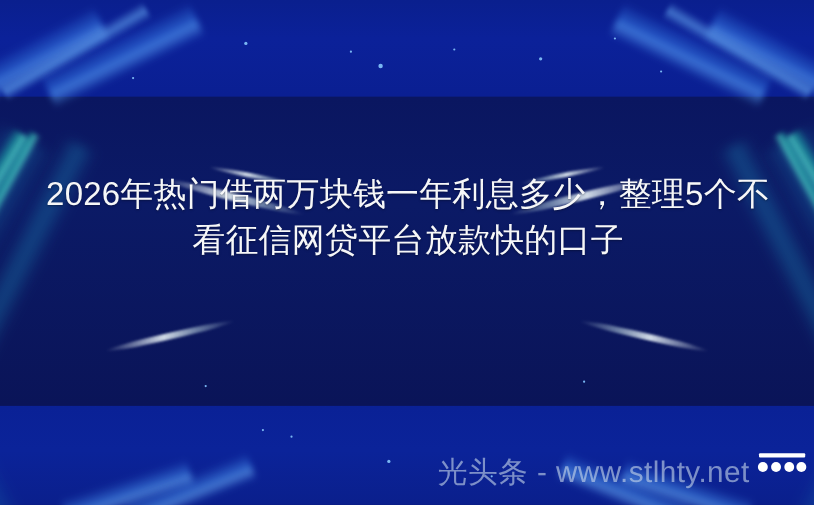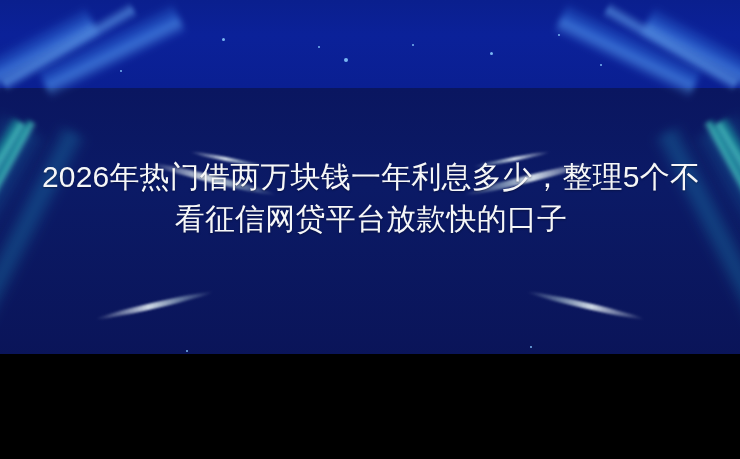--- a/index.html
+++ b/index.html
@@ -3,21 +3,21 @@
 <meta charset="utf-8">
 <style>
   html, body {
     margin: 0;
     padding: 0;
     background: #000;
   }
   #stage {
     position: relative;
     width: 740px;
-    height: 354px;
+    height: 459px;
     overflow: hidden;
     background: #0a1560;
     font-family: "Liberation Sans", "DejaVu Sans", sans-serif;
   }
 
   
   .band {
     position: absolute;
     left: 0;
     width: 740px;
@@ -227,20 +227,21 @@
   <div class="spark" style="left:352px; top:418px; width:3px;height:3px;"></div>
   <div class="spark" style="left:264px; top:396px; width:2px;height:2px;"></div>
   <div class="spark" style="left:238px; top:390px; width:2px;height:2px;"></div>
   <div class="spark" style="left:446px; top:432px; width:2px;height:2px;"></div>
 
   <div class="spark" style="left:186px; top:350px; width:2px;height:2px;"></div>
   <div class="spark" style="left:530px; top:346px; width:2px;height:2px;"></div>
 
   <div id="headline">2026年热门借两万块钱一年利息多少，整理5个不看征信网贷平台放款快的口子</div>
 
+  <div id="watermark">光头条 - www.stlhty.net</div>
 
   <div id="wm-badge">
     <div class="bar"></div>
     <div class="dot" style="left:1px;"></div>
     <div class="dot" style="left:13px;"></div>
     <div class="dot" style="left:25px;"></div>
     <div class="dot" style="left:36px;"></div>
   </div>
 
 </div>

